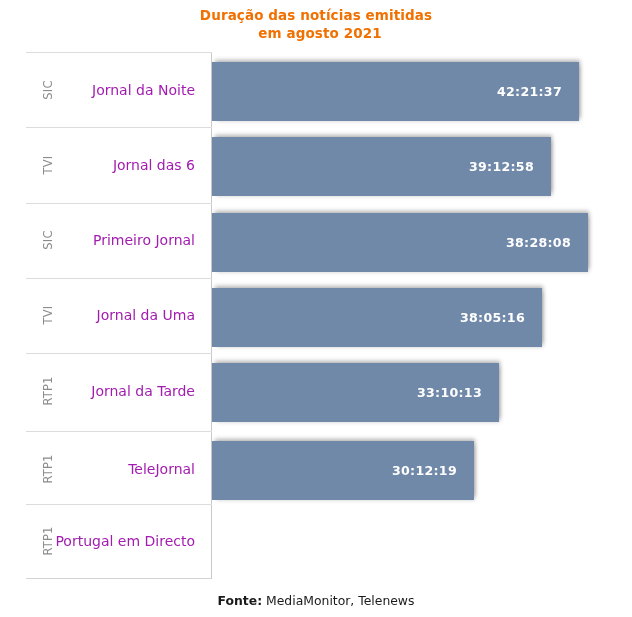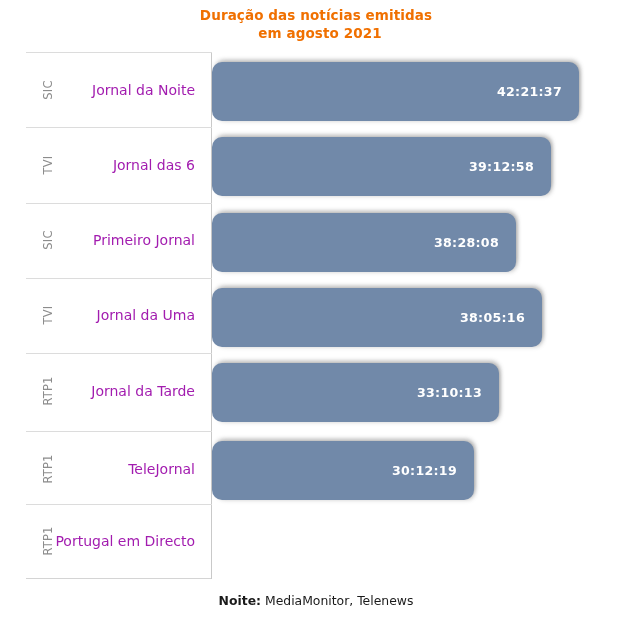--- a/index.html
+++ b/index.html
@@ -129,21 +129,20 @@
     top: 10px;
     height: 59px;
     background: #7189A9;
     box-shadow: 2px -3px 4px -1px rgba(90,90,90,0.45),
                 3px 2px 4px -2px rgba(90,90,90,0.30);
     display: flex;
     align-items: center;
     justify-content: flex-end;
     box-sizing: border-box;
     padding-right: 17px;
-    border-radius: 10px;
   }
   .bar-value {
     color: #ffffff;
     font-size: 12.6px;
     font-weight: bold;
     letter-spacing: 0.3px;
     white-space: nowrap;
   }
 
   
@@ -199,21 +198,21 @@
       </div>
     </div>
 
     <div class="row" style="top:150.57px;">
       <div class="row-sep"></div>
       <div class="cell-channel">
         <span>SIC</span>
       </div>
       <div class="cell-program">Primeiro Jornal</div>
       <div class="bar-wrap">
-        <div class="bar" style="width:304px;padding-left:44px;">
+        <div class="bar" style="width:376px;padding-left:44px;">
           <span class="bar-value">38:28:08</span>
         </div>
       </div>
     </div>
 
     <div class="row" style="top:225.85px;">
       <div class="row-sep"></div>
       <div class="cell-channel">
         <span>TVI</span>
       </div>
@@ -255,16 +254,16 @@
       <div class="row-sep"></div>
       <div class="cell-channel">
         <span>RTP1</span>
       </div>
       <div class="cell-program">Portugal em Directo</div>
     </div>
 
   </div>
 
   <div class="source-note">
-    <span class="src-label">Noite:</span><span> MediaMonitor, Telenews</span>
+    <span class="src-label">Fonte:</span><span> MediaMonitor, Telenews</span>
   </div>
 
 </div>
 
 </body></html>

